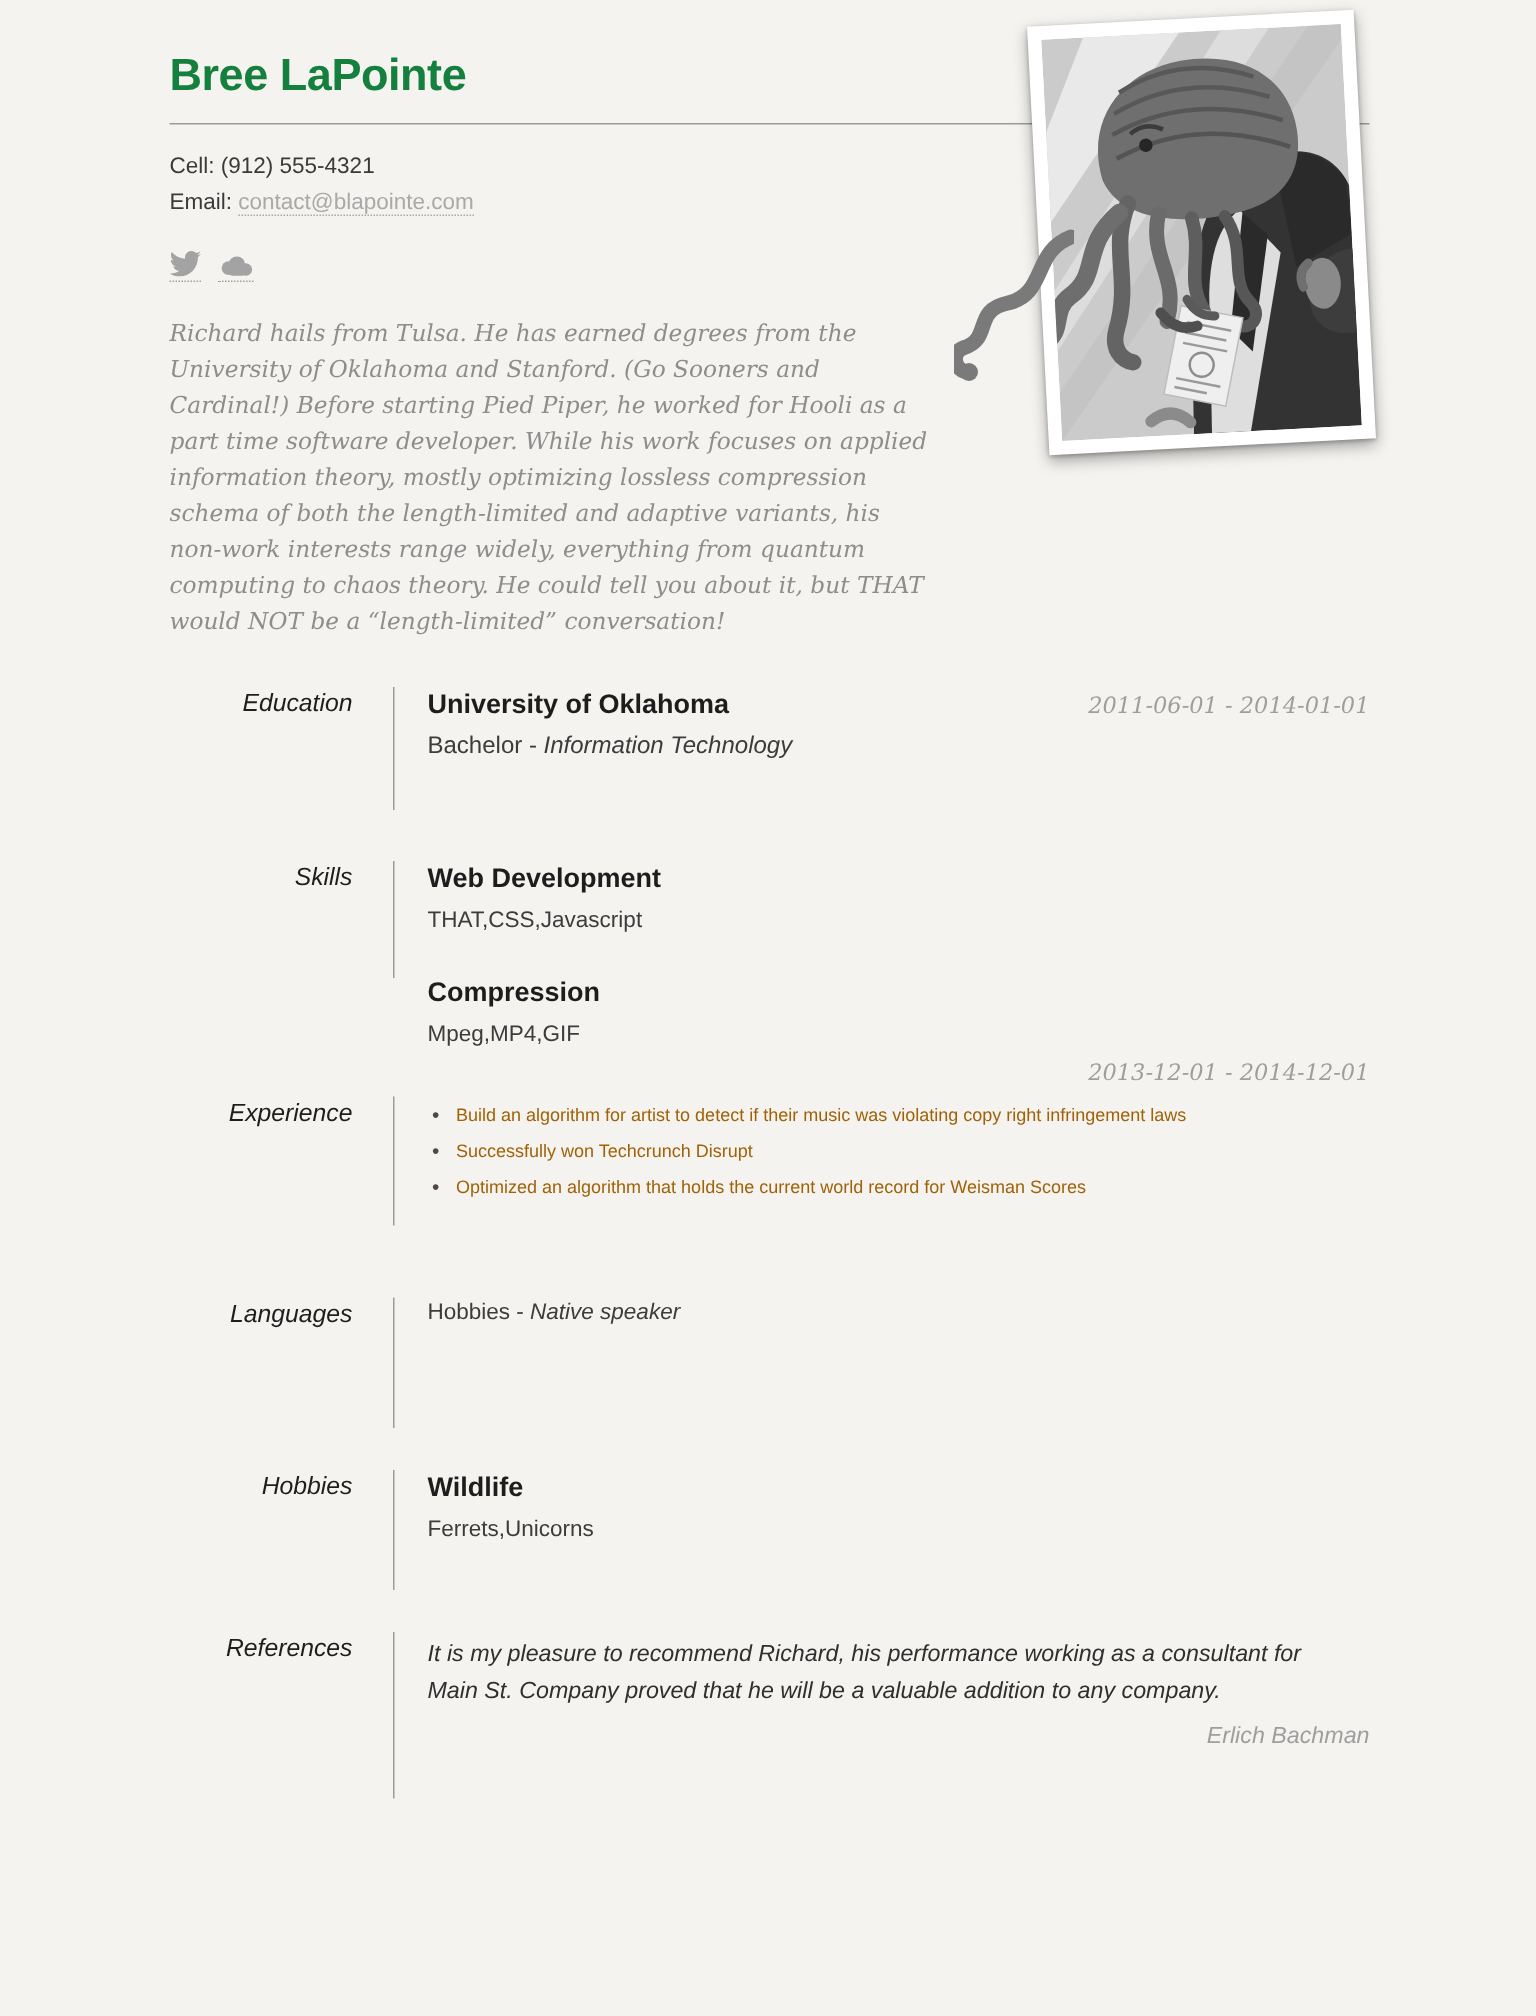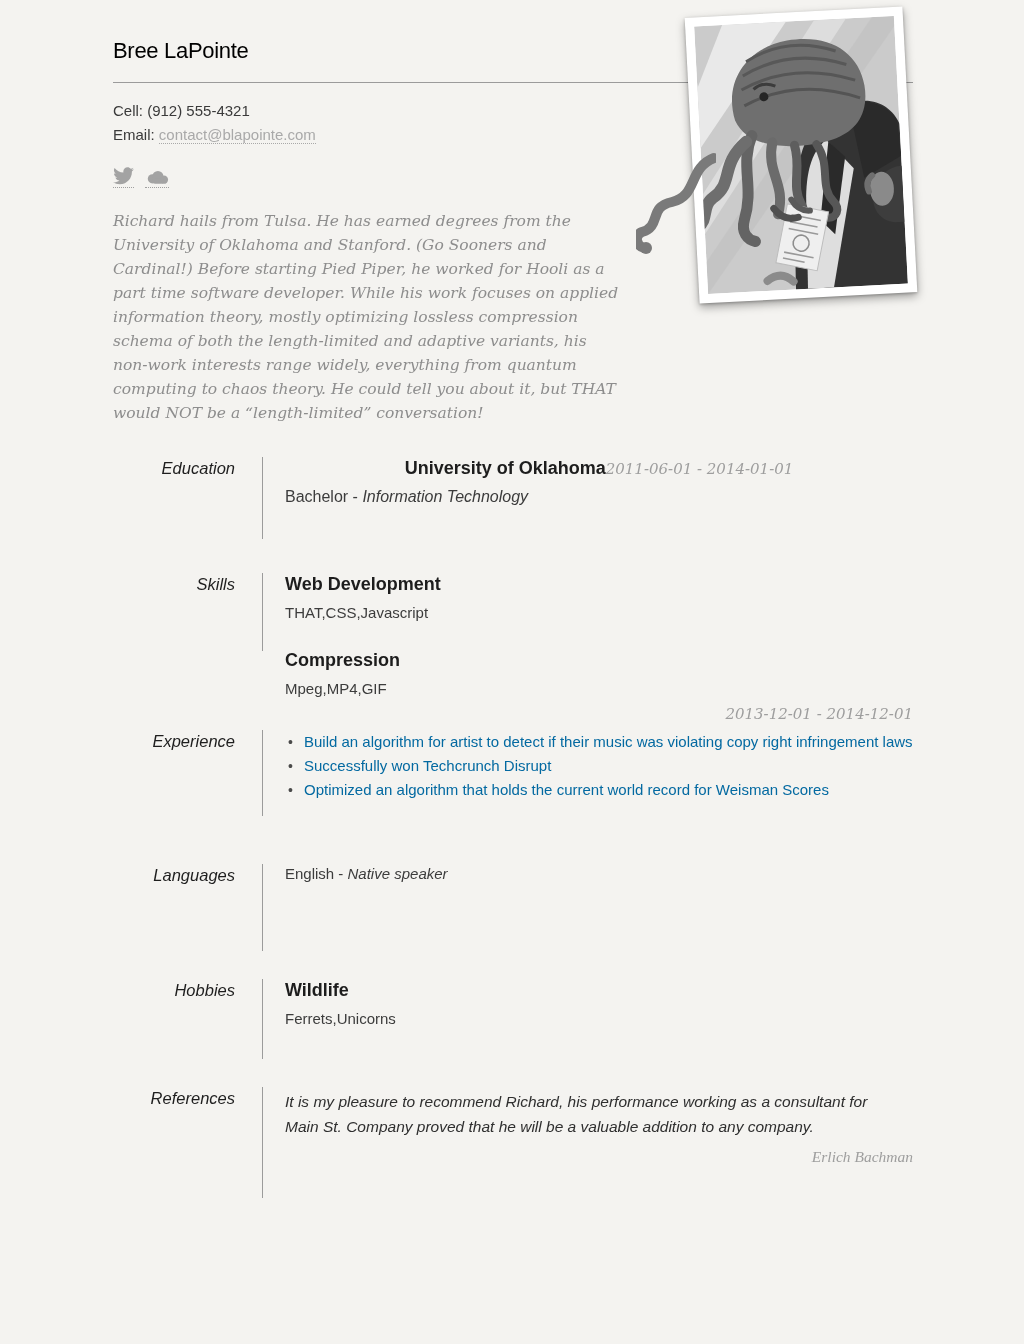--- a/index.html
+++ b/index.html
@@ -10,22 +10,22 @@
     font-family:"Liberation Sans", sans-serif;
     color:#3c3c3c;
     -webkit-font-smoothing:antialiased;
   }
   .page { position:relative; width:1024px; height:1344px; overflow:hidden; }
   .inner { margin-left:113px; width:800px; }
 
   
   h1.name {
     margin:36px 0 0 0;
-    font-size:22px; line-height:30px;
-    font-weight:normal; color:#000000;
+    font-size:30px; line-height:30px;
+    font-weight:bold; color:#15803d;
     letter-spacing:-0.3px;
   }
   .name-rule {
     border:none; border-top:1px solid #9b9b9b;
     margin:16px 0 0 0; width:800px; height:0;
   }
   .contact { margin-top:16px; font-size:15px; line-height:24px; color:#3a3a3a; }
   .contact .clabel { color:#3a3a3a; }
   .email-link {
     color:#a9a9a9; text-decoration:none;
@@ -71,53 +71,53 @@
   .r-lang { height:87px; }
   .r-hob { height:80px; }
   .r-ref { height:111px; }
 
   .mb-edu { margin-bottom:34px; }
   .mb-skills { margin-bottom:8px; }
   .mb-exp { margin-bottom:48px; }
   .mb-lang { margin-bottom:28px; }
   .mb-hob { margin-bottom:28px; }
 
-  .entry-head { display:flex; justify-content:center; align-items:baseline; }
+  .entry-head { display:flex; justify-content:space-between; align-items:baseline; }
   .entry-title { font-size:18px; font-weight:bold; color:#1d1d1d; line-height:22px; }
   .entry-date {
     font-family:"DejaVu Serif", serif; font-style:italic;
     font-size:15px; color:#9e9e9e; white-space:nowrap;
   }
   .entry-sub { margin-top:9px; font-size:16px; color:#3c3c3c; }
   .it { font-style:italic; }
 
   .skill-item + .skill-item { margin-top:28px; }
   .skill-kw { margin-top:9px; font-size:15px; color:#3c3c3c; }
 
   .exp-date {
     text-align:right; margin-bottom:7px;
     font-family:"DejaVu Serif", serif; font-style:italic;
     font-size:15px; color:#9e9e9e;
   }
   .exp-summary { margin:3px 0 0 0; font-size:15px; line-height:24.5px; color:#3c3c3c; }
-  .exp-list { margin:0; padding:0; list-style:none; font-size:15px; line-height:24px; color:#0369a1; }
+  .exp-list { margin:0; padding:0; list-style:none; font-size:12px; line-height:24px; color:#a16207; }
   .exp-list li { position:relative; padding-left:19px; }
   .exp-list li::before {
     content:"\2022"; position:absolute; left:3px; top:0; color:#4a4a4a; font-size:14px;
   }
 
   .lang-line { font-size:15px; color:#3c3c3c; padding-top:1px; }
 
   .ref-quote {
     margin:2px 0 0 0; font-style:italic; font-size:15.5px;
     line-height:25px; color:#2f2f2f; max-width:590px;
   }
   .ref-name {
     margin-top:9px; text-align:right;
-    font-family:Liberation Serif, serif; font-style:italic;
+    font-family:Liberation Sans, sans-serif; font-style:italic;
     font-size:15.5px; color:#9e9e9e;
   }
 </style>
 </head>
 <body>
 
 <div class="page">
   <div class="inner">
 
     <header>
@@ -203,21 +203,21 @@
             </ul>
           </div>
         </section>
       </div>
 
       <section class="section mb-lang">
         <div class="sec-label">Languages</div>
         <div class="sec-rule r-lang"></div>
         <div class="sec-body">
           <div class="lang-line">
-            <span>English -</span>
+            <span>Hobbies -</span>
             <span class="it">Native speaker</span>
           </div>
         </div>
       </section>
 
       <section class="section mb-hob">
         <div class="sec-label">Hobbies</div>
         <div class="sec-rule r-hob"></div>
         <div class="sec-body">
           <div class="entry-title">Wildlife</div>

